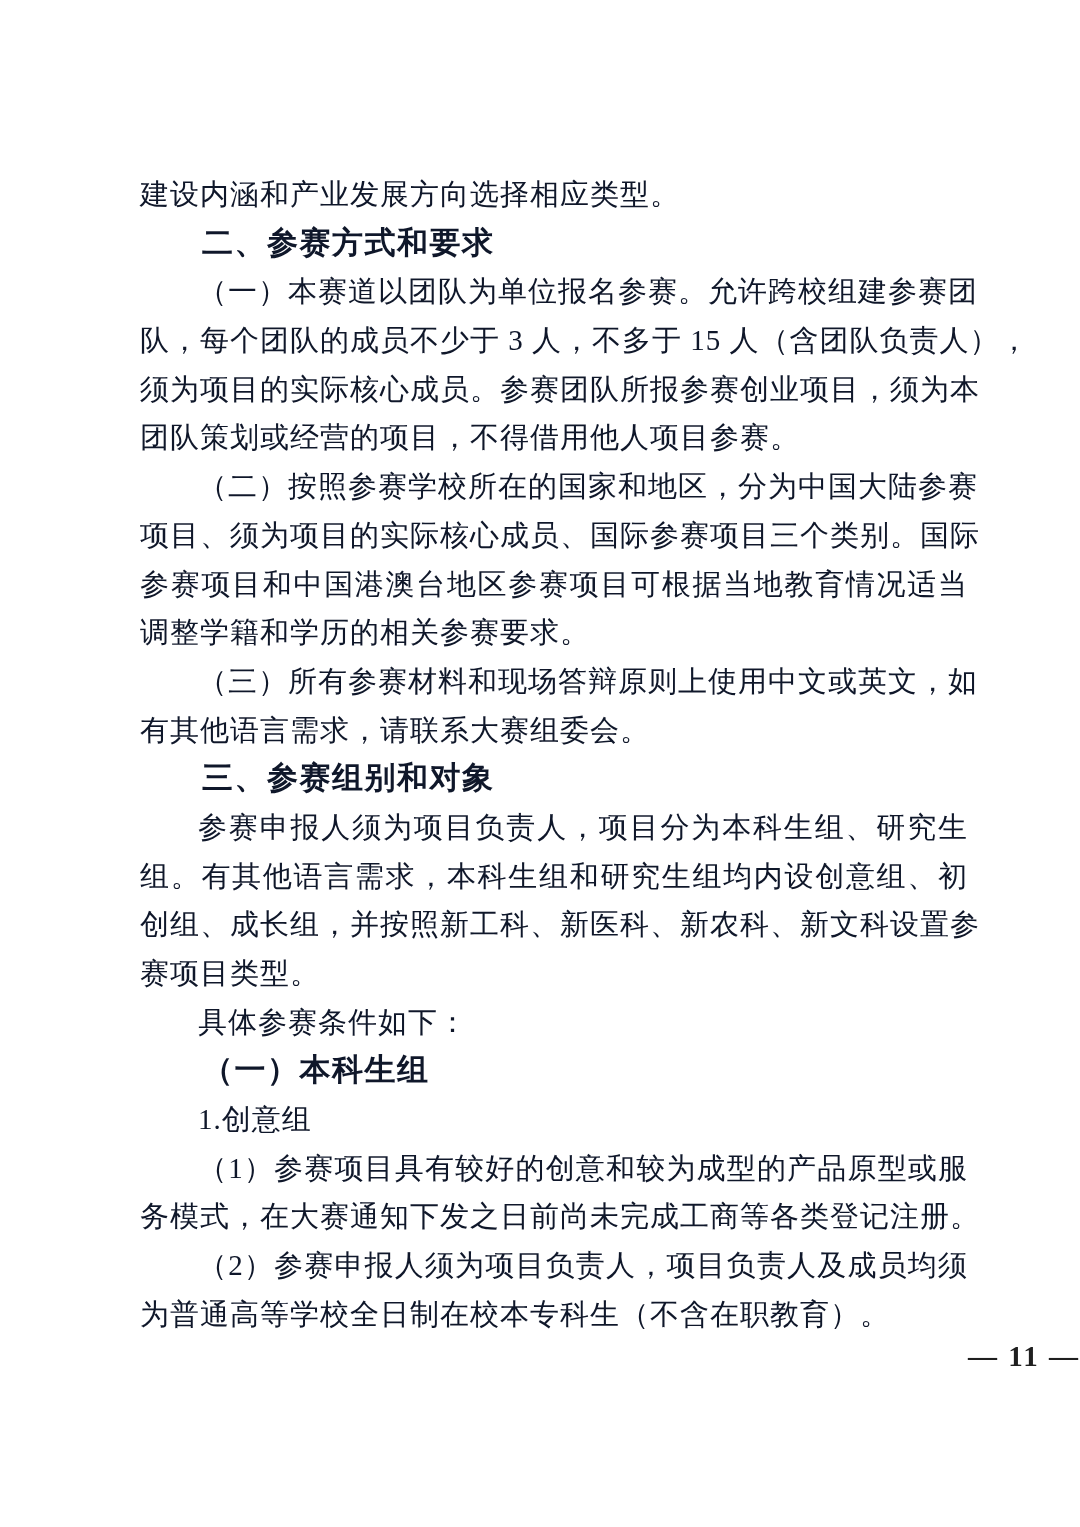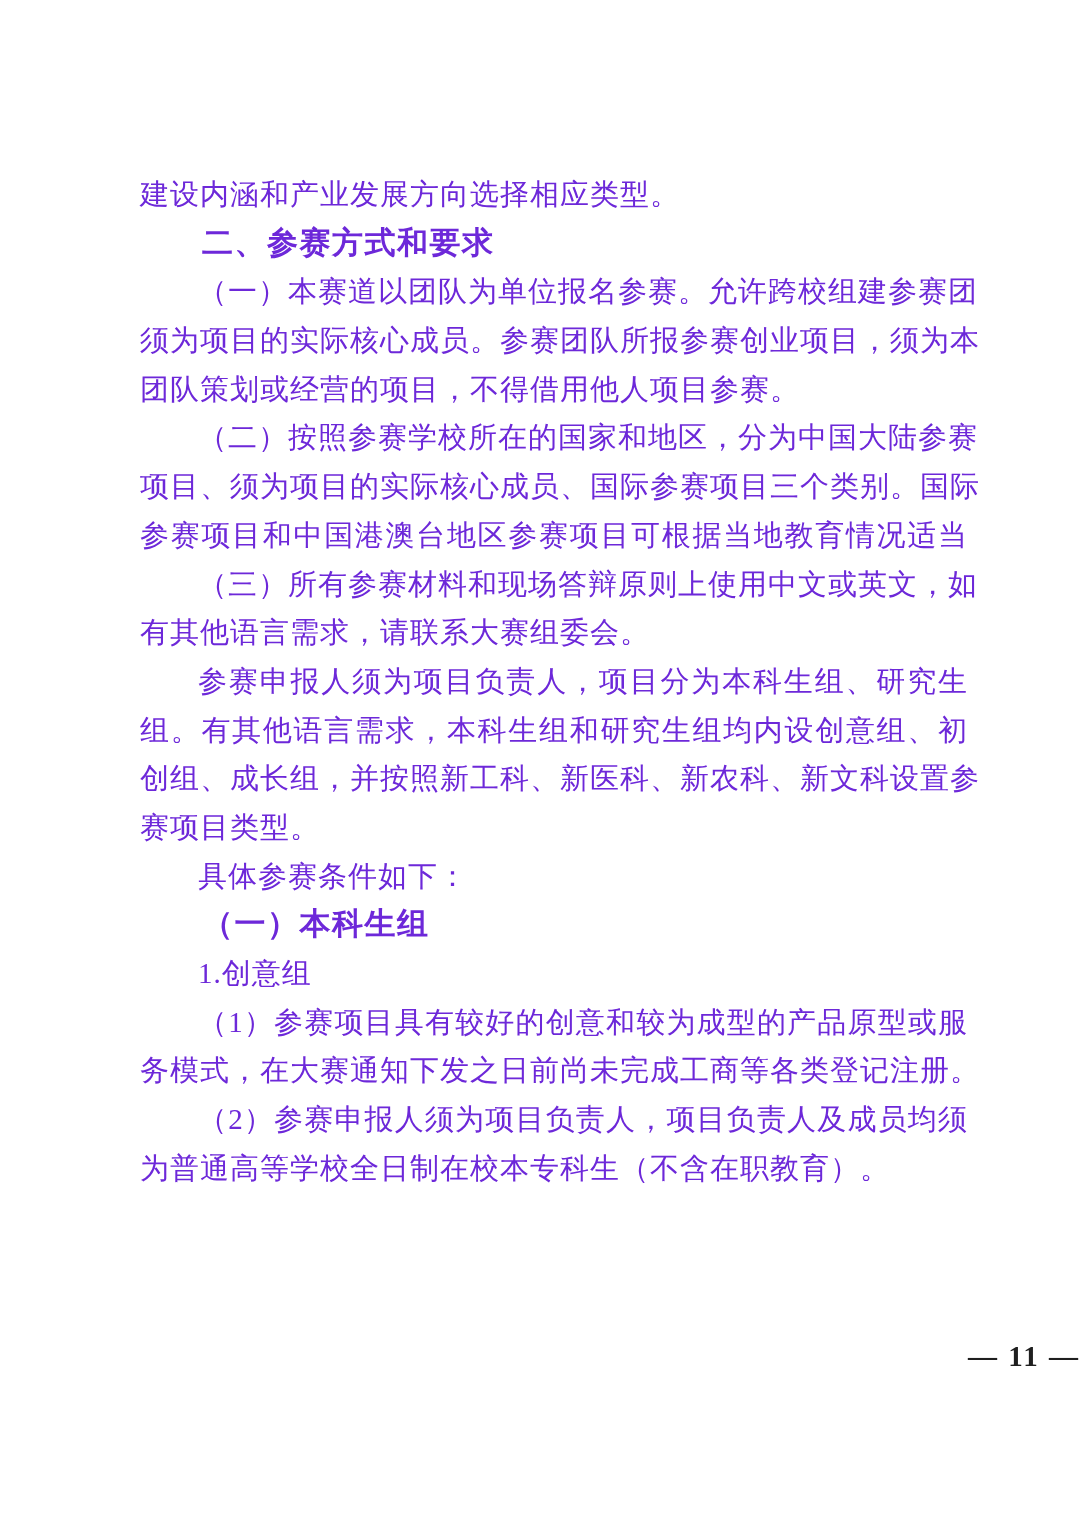--- a/index.html
+++ b/index.html
@@ -21,21 +21,21 @@
     left: 140px;
     top: 170px;
     width: 828px;
   }
   .line {
     font-size: 29px;
     line-height: 48.7px;
     height: 48.7px;
     letter-spacing: 1px;
     white-space: nowrap;
-    color: #6d28d9;
+    color: #0f172a;
   }
   .indent {
     text-indent: 2em;
   }
   .fill {
     text-align: justify;
     text-align-last: justify;
   }
   .heading {
     font-family: "Liberation Sans", "DejaVu Sans", sans-serif;
@@ -57,27 +57,30 @@
   }
 </style>
 </head>
 <body>
 
 <div class="page">
   <div class="content">
     <div class="line">建设内涵和产业发展方向选择相应类型。</div>
     <div class="line heading indent">二、参赛方式和要求</div>
     <div class="line indent fill">（一）本赛道以团队为单位报名参赛。允许跨校组建参赛团</div>
+    <div class="line fill">队，每个团队的成员不少于 3 人，不多于 15 人（含团队负责人），</div>
     <div class="line fill">须为项目的实际核心成员。参赛团队所报参赛创业项目，须为本</div>
     <div class="line">团队策划或经营的项目，不得借用他人项目参赛。</div>
     <div class="line indent fill">（二）按照参赛学校所在的国家和地区，分为中国大陆参赛</div>
     <div class="line fill">项目、须为项目的实际核心成员、国际参赛项目三个类别。国际</div>
     <div class="line fill">参赛项目和中国港澳台地区参赛项目可根据当地教育情况适当</div>
+    <div class="line">调整学籍和学历的相关参赛要求。</div>
     <div class="line indent fill">（三）所有参赛材料和现场答辩原则上使用中文或英文，如</div>
     <div class="line">有其他语言需求，请联系大赛组委会。</div>
+    <div class="line heading indent">三、参赛组别和对象</div>
     <div class="line indent fill">参赛申报人须为项目负责人，项目分为本科生组、研究生</div>
     <div class="line fill">组。有其他语言需求，本科生组和研究生组均内设创意组、初</div>
     <div class="line fill">创组、成长组，并按照新工科、新医科、新农科、新文科设置参</div>
     <div class="line">赛项目类型。</div>
     <div class="line indent">具体参赛条件如下：</div>
     <div class="line heading indent">（一）本科生组</div>
     <div class="line indent">1.创意组</div>
     <div class="line indent fill">（1）参赛项目具有较好的创意和较为成型的产品原型或服</div>
     <div class="line fill">务模式，在大赛通知下发之日前尚未完成工商等各类登记注册。</div>
     <div class="line indent fill">（2）参赛申报人须为项目负责人，项目负责人及成员均须</div>

